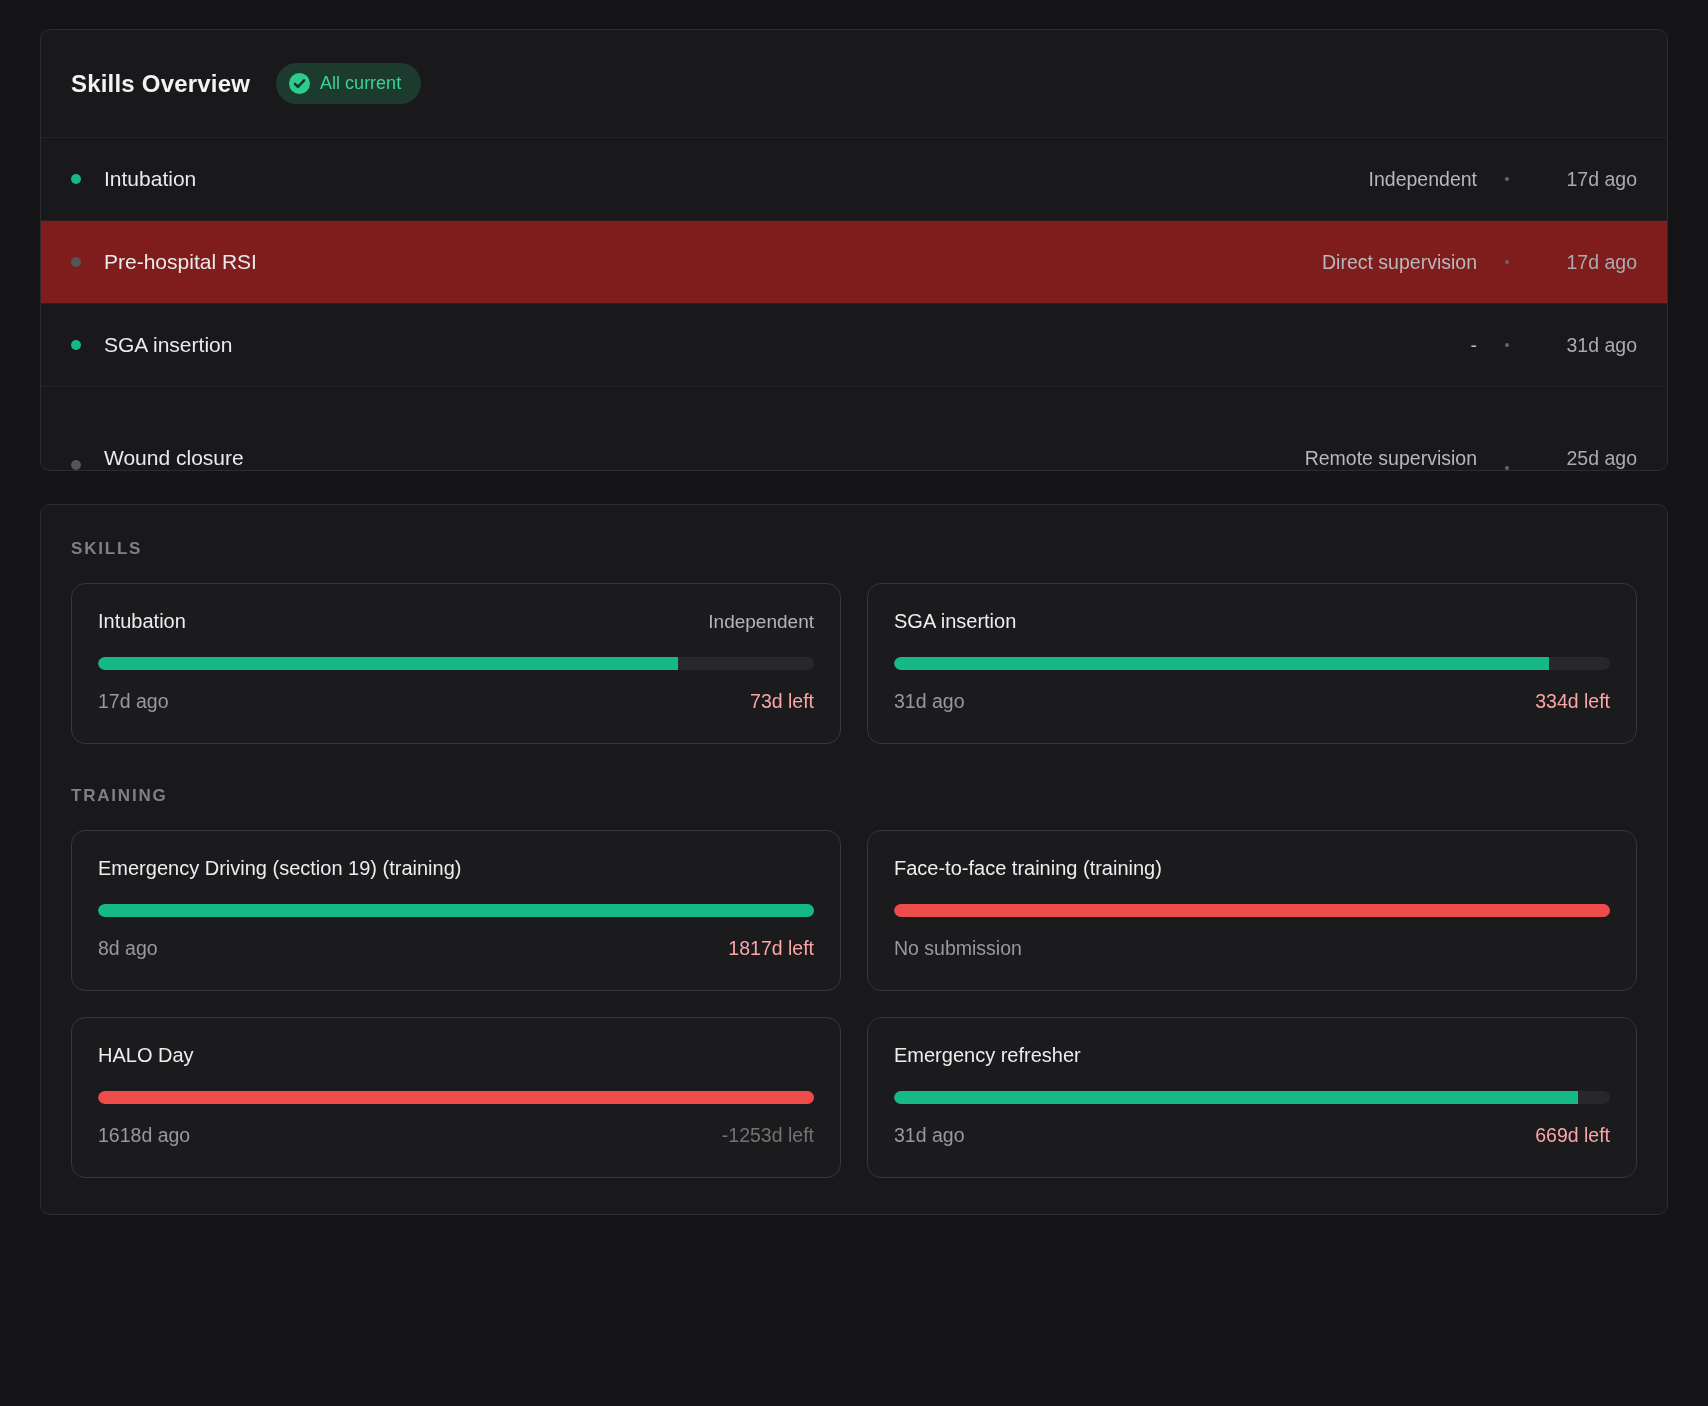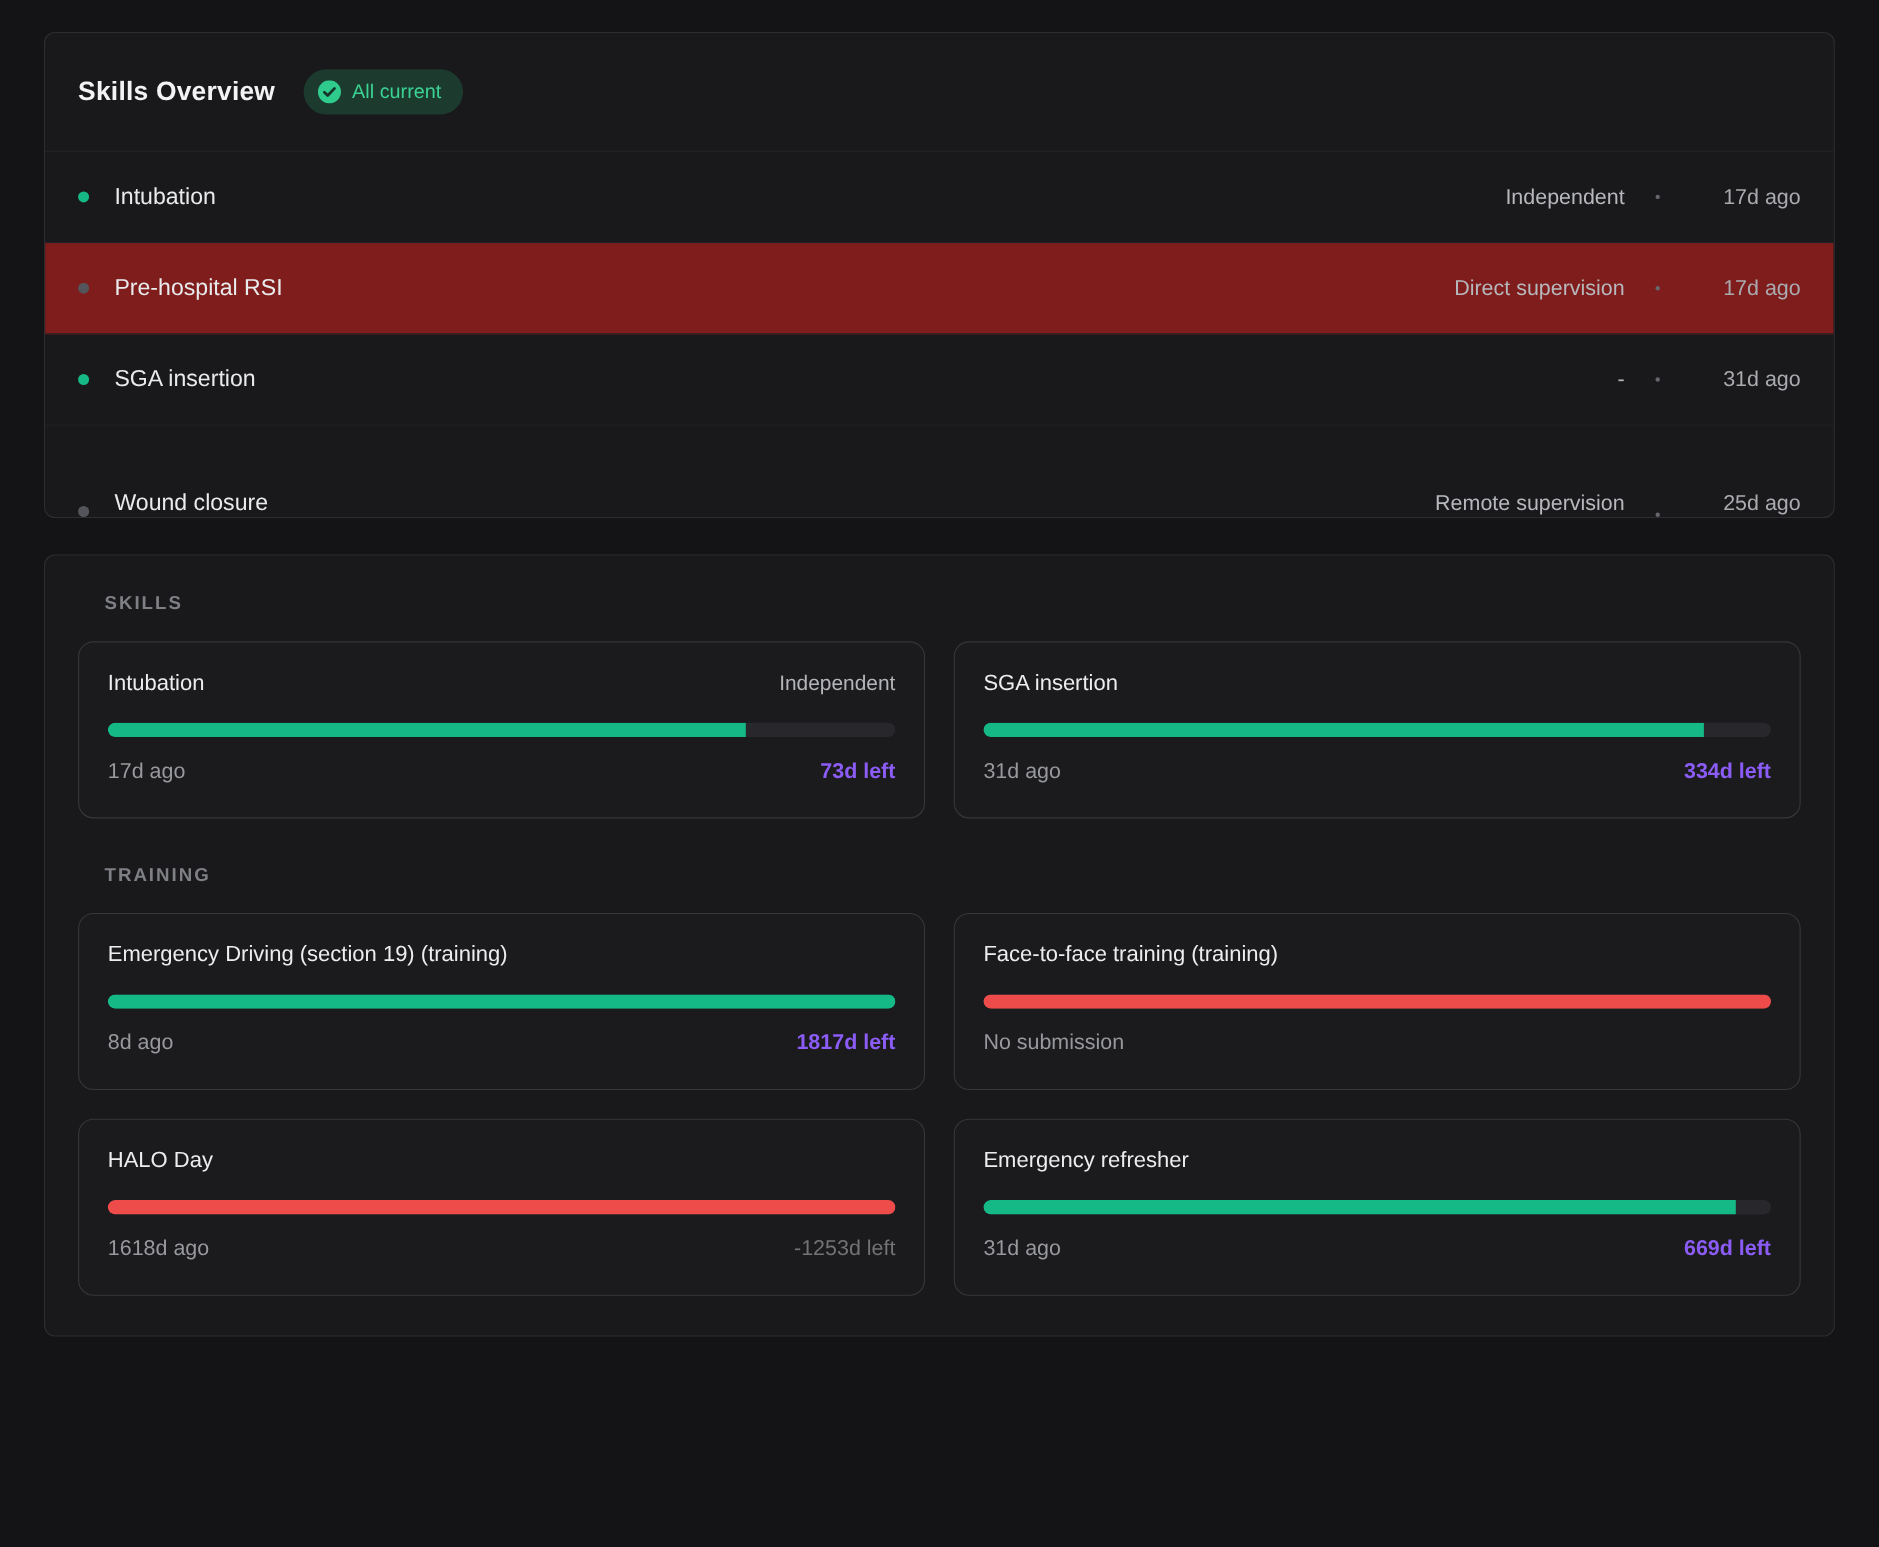--- a/index.html
+++ b/index.html
@@ -47,21 +47,21 @@
   .dot-gray  { background:#54555a; }
   .srow-name { margin-left:23px; font-size:21px; font-weight:500; color:#e9eaeb; }
   .srow-status { margin-left:auto; font-size:19.5px; color:#b7b8bc; }
   .sep-dot { width:4px; height:4px; border-radius:50%; background:#66676c; margin:0 28px; flex:0 0 auto; }
   .srow-date { width:100px; text-align:right; font-size:19.5px; color:#aaabaf; }
 
   .panel-2 { margin-top:33px; }
   .panel-body { padding:24px 30px 36px; }
   .sec-label {
     color:#7f8085; font-size:17px; font-weight:700;
-    letter-spacing:1.8px; margin-top:10px;margin-left:24px;
+    letter-spacing:1.8px; margin-top:10px;
   }
   .sec-label.training { margin-top:42px; }
   .cards-grid {
     display:grid; grid-template-columns:1fr 1fr;
     gap:26px; margin-top:24px;
   }
   .mini {
     background:#1b1b1e;
     border:1px solid #37373b;
     border-radius:14px;
@@ -76,21 +76,21 @@
   }
   .bar-fill { height:100%; border-radius:999px 3px 3px 999px; }
   .bar-green { background:#14b985; }
   .bar-red   { background:#ee4b4b; }
   .mini-foot {
     margin-top:20px; display:flex; justify-content:space-between;
     font-size:19.5px;
   }
   .foot-ago { color:#98999d; }
   .foot-left { font-weight:500; }
-  .text-green { color:#8b5cf6;font-weight:bold; }
+  .text-green { color:#fca5a5; }
   .text-red   { color:#737373; }
 </style>
 </head>
 <body>
 
 <div class="wrap">
 
   <section class="panel">
     <div class="panel-header">
       <h1 class="panel-title">Skills Overview</h1>

